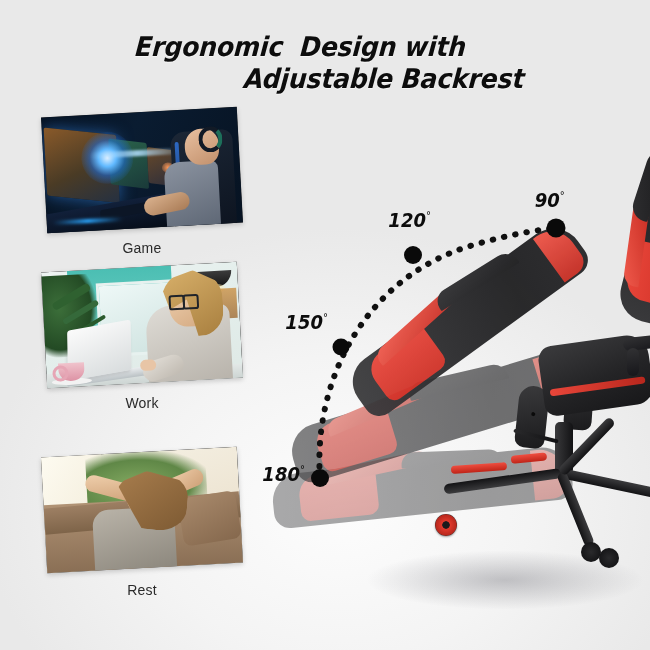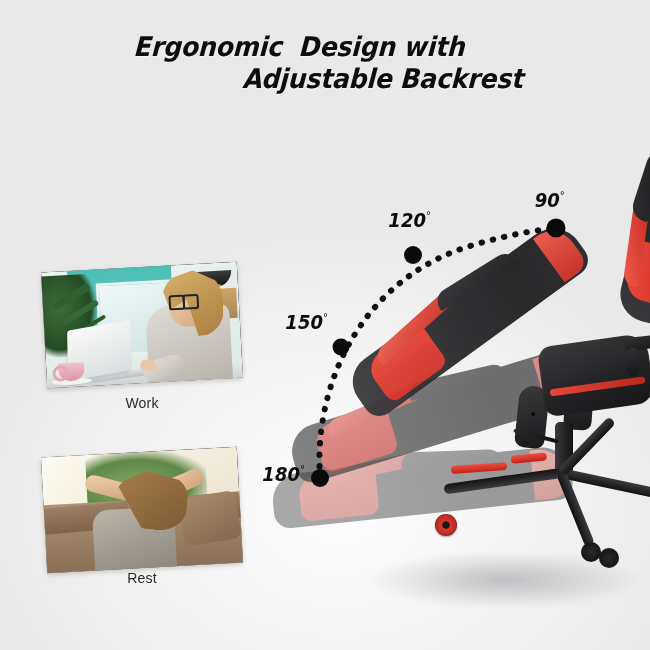--- a/index.html
+++ b/index.html
@@ -229,20 +229,42 @@
 </head>
 <body>
 
 <div id="stage">
 
   <div id="title">
     <div class="t-line" id="t1">Ergonomic  Design with</div>
     <div class="t-line" id="t2">Adjustable Backrest</div>
   </div>
 
+  <div class="thumb-wrap" style="left:44px; top:112px;">
+    <div class="thumb">
+      <div class="sc-game">
+        <div class="g-mon g-m1"></div>
+        <div class="g-mon g-m2"></div>
+        <div class="g-mon g-m3"></div>
+        <div class="g-flare"></div>
+        <div class="g-flare2"></div>
+        <div class="g-lamp" style="left:118px; top:52px; width:12px; height:10px;"></div>
+        <div class="g-lamp" style="left:140px; top:54px; width:10px; height:9px;"></div>
+        <div class="g-desk"></div>
+        <div class="g-kb"></div>
+        <div class="g-glow"></div>
+        <div class="g-chair"></div>
+        <div class="g-torso"></div>
+        <div class="g-arm"></div>
+        <div class="g-head"></div>
+        <div class="g-hs"></div>
+      </div>
+    </div>
+    <div class="cap" style="top:128px;">Game</div>
+  </div>
 
   <div class="thumb-wrap" style="left:44px; top:267px;">
     <div class="thumb">
       <div class="sc-work">
         <div class="w-wall"></div>
         <div class="w-win"></div>
         <div class="w-plant"></div>
         <div class="w-lamp"></div>
         <div class="w-shelf"></div>
         <div class="w-table"></div>
@@ -269,21 +291,21 @@
         <div class="r-sofa"></div>
         <div class="r-back"></div>
         <div class="r-cush"></div>
         <div class="r-armL"></div>
         <div class="r-armR"></div>
         <div class="r-torso"></div>
         <div class="r-head"></div>
         <div class="r-hair"></div>
       </div>
     </div>
-    <div class="cap" style="top:118px;">Rest</div>
+    <div class="cap" style="top:130px;">Rest</div>
   </div>
 
   <div id="diagram">
 
     <div class="shadow" style="left:110px; top:400px; width:280px; height:60px;"></div>
 
     <div class="chair ghost" style="left:20px; top:300px; width:330px; height:70px;">
       <div class="br" style="left:0; top:10px; width:300px; height:54px; transform:rotate(-6deg);">
         <div class="pad"></div>
         <div class="stripe"></div>

